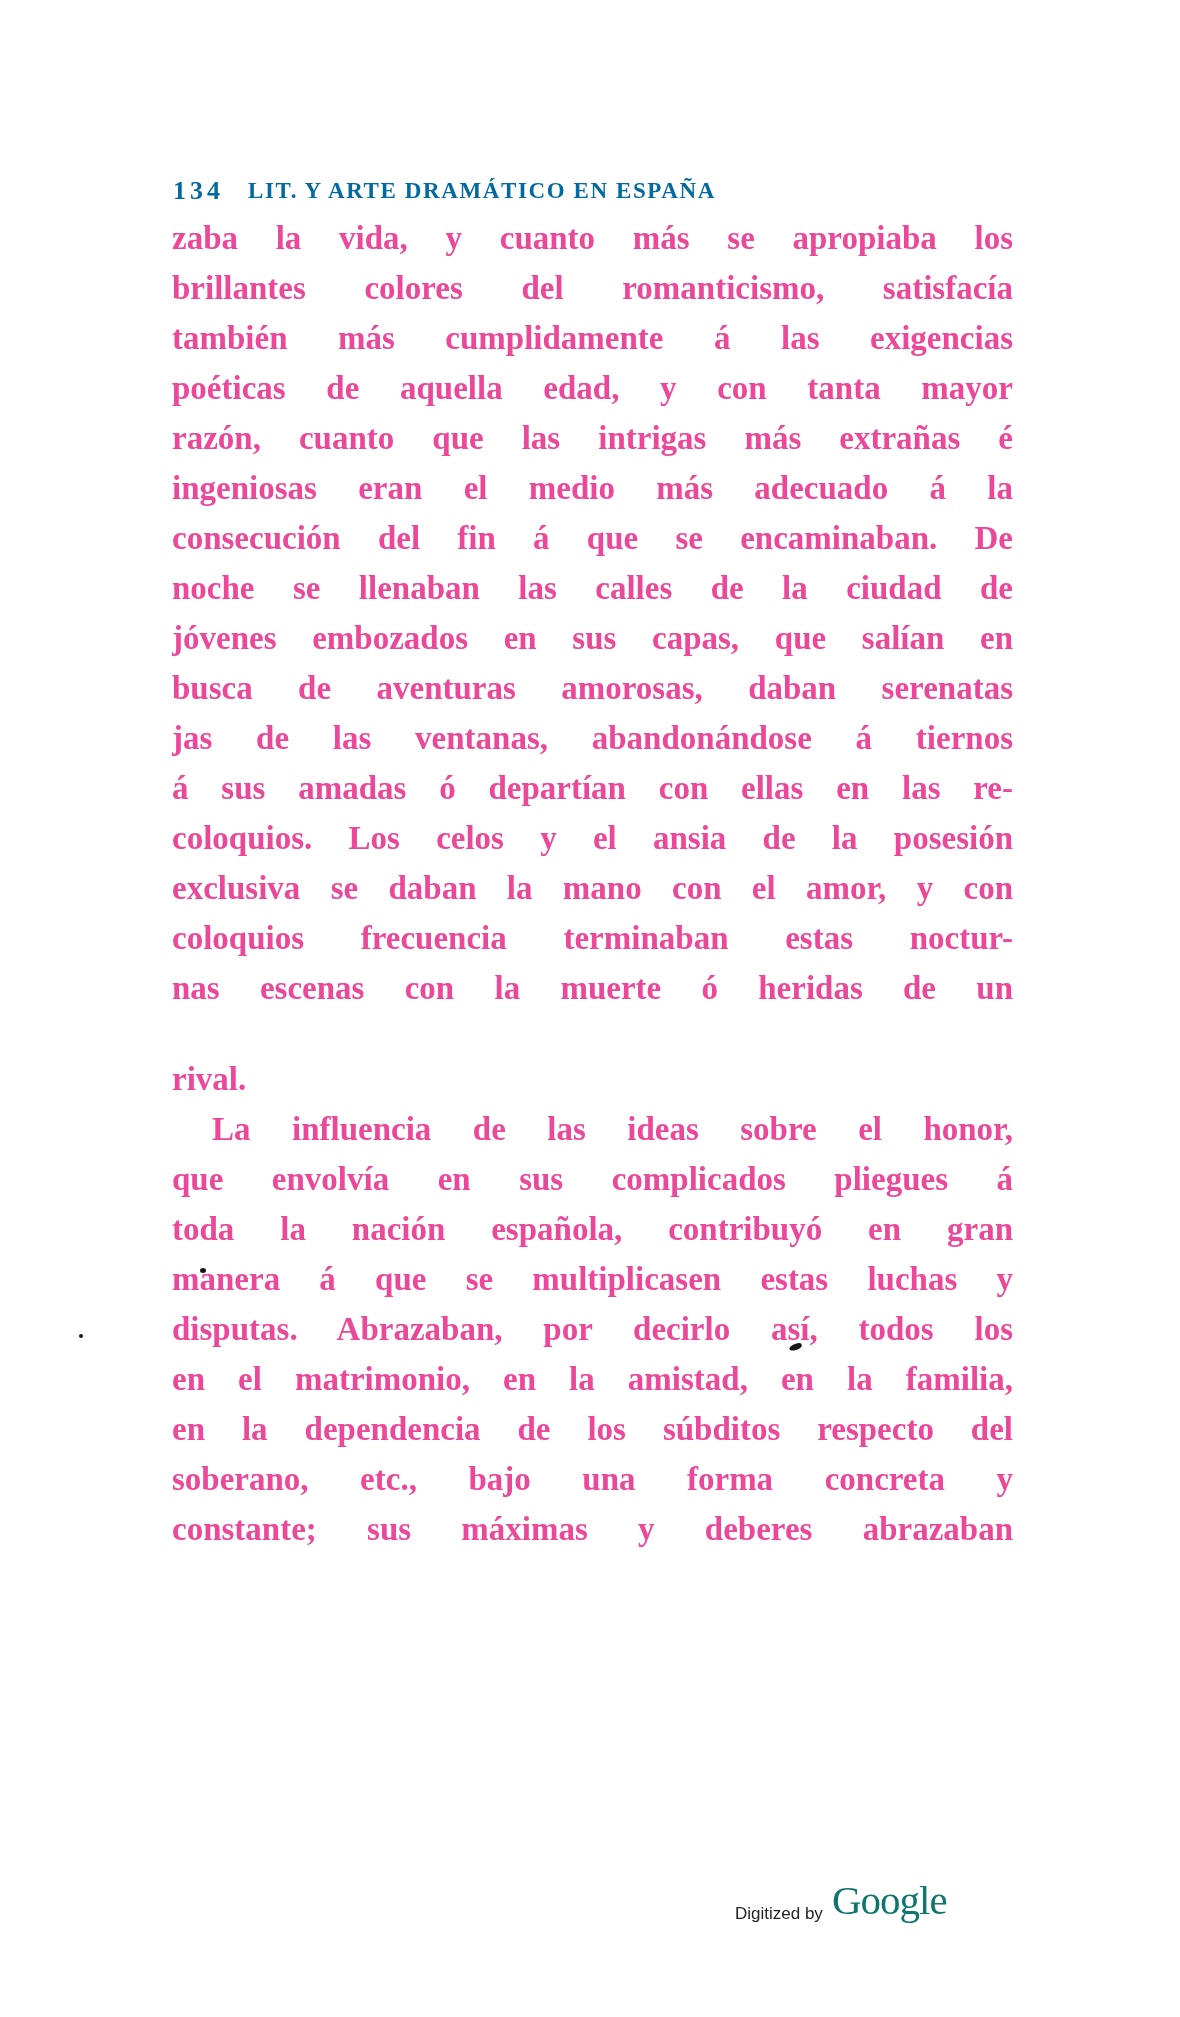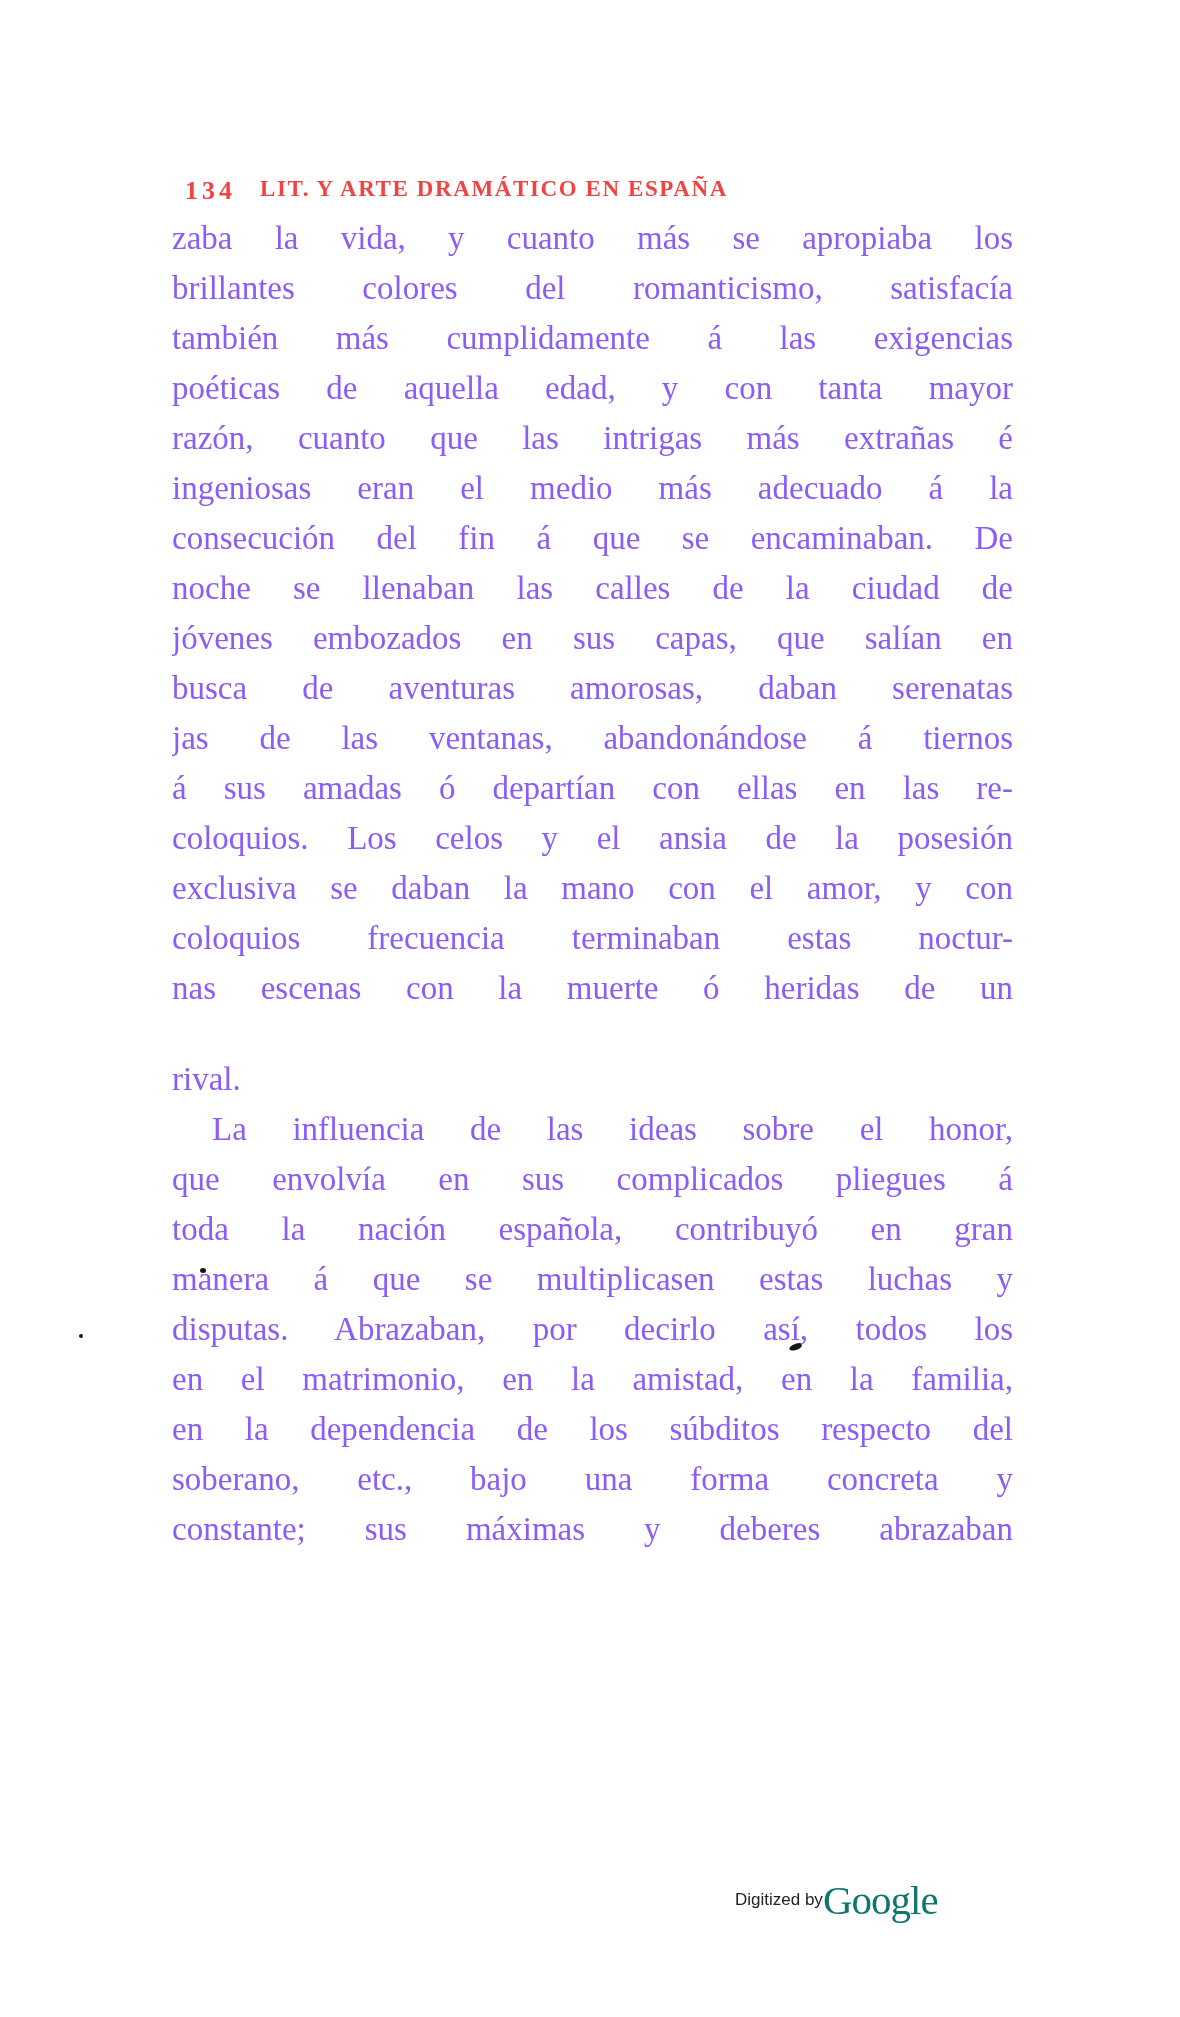--- a/index.html
+++ b/index.html
@@ -12,57 +12,57 @@
   }
   .page {
     position: absolute; inset: 0;
     background: #ffffff;
   }
   .page-header {
     position: absolute;
     left: 173px; top: 176px;
     width: 845px;
     display: flex;
-    align-items: flex-start;
-    color: #ef4444;
+    align-items: center;
+    color: #0369a1;
     font-weight: 700;
-    margin-left: 12px;
   }
   .page-number {
     font-size: 26px;
     letter-spacing: 4px;
     margin-right: 24px;
   }
   .running-title {
     font-size: 23px;
     letter-spacing: 1.6px;
     white-space: nowrap;
   }
   .body-text {
     position: absolute;
     left: 172px; top: 213px;
     width: 841px;
     font-size: 33px;
-    font-weight: 400;
+    font-weight: 700;
     line-height: 50px;
-    color: #8b5cf6;
+    color: #ec4899;
   }
   .line {
     height: 50px;
     overflow: hidden;
     text-align: justify;
     text-align-last: justify;
   }
   .line.para-end { text-align-last: left; margin-top: 41px; }
   .line.indent { text-indent: 40px; }
   .page-footer {
     position: absolute;
     left: 735px; top: 1876px;
     display: flex;
-    align-items: center;
+    align-items: flex-end;
+    gap: 9px;
     color: #1a1a1a;
   }
   .digitized-label {
     font-family: "Liberation Sans", sans-serif;
     font-size: 17px;
     color: #222222;
   }
   .google-wordmark {
     font-family: "Liberation Serif", serif;
     font-size: 41px;

